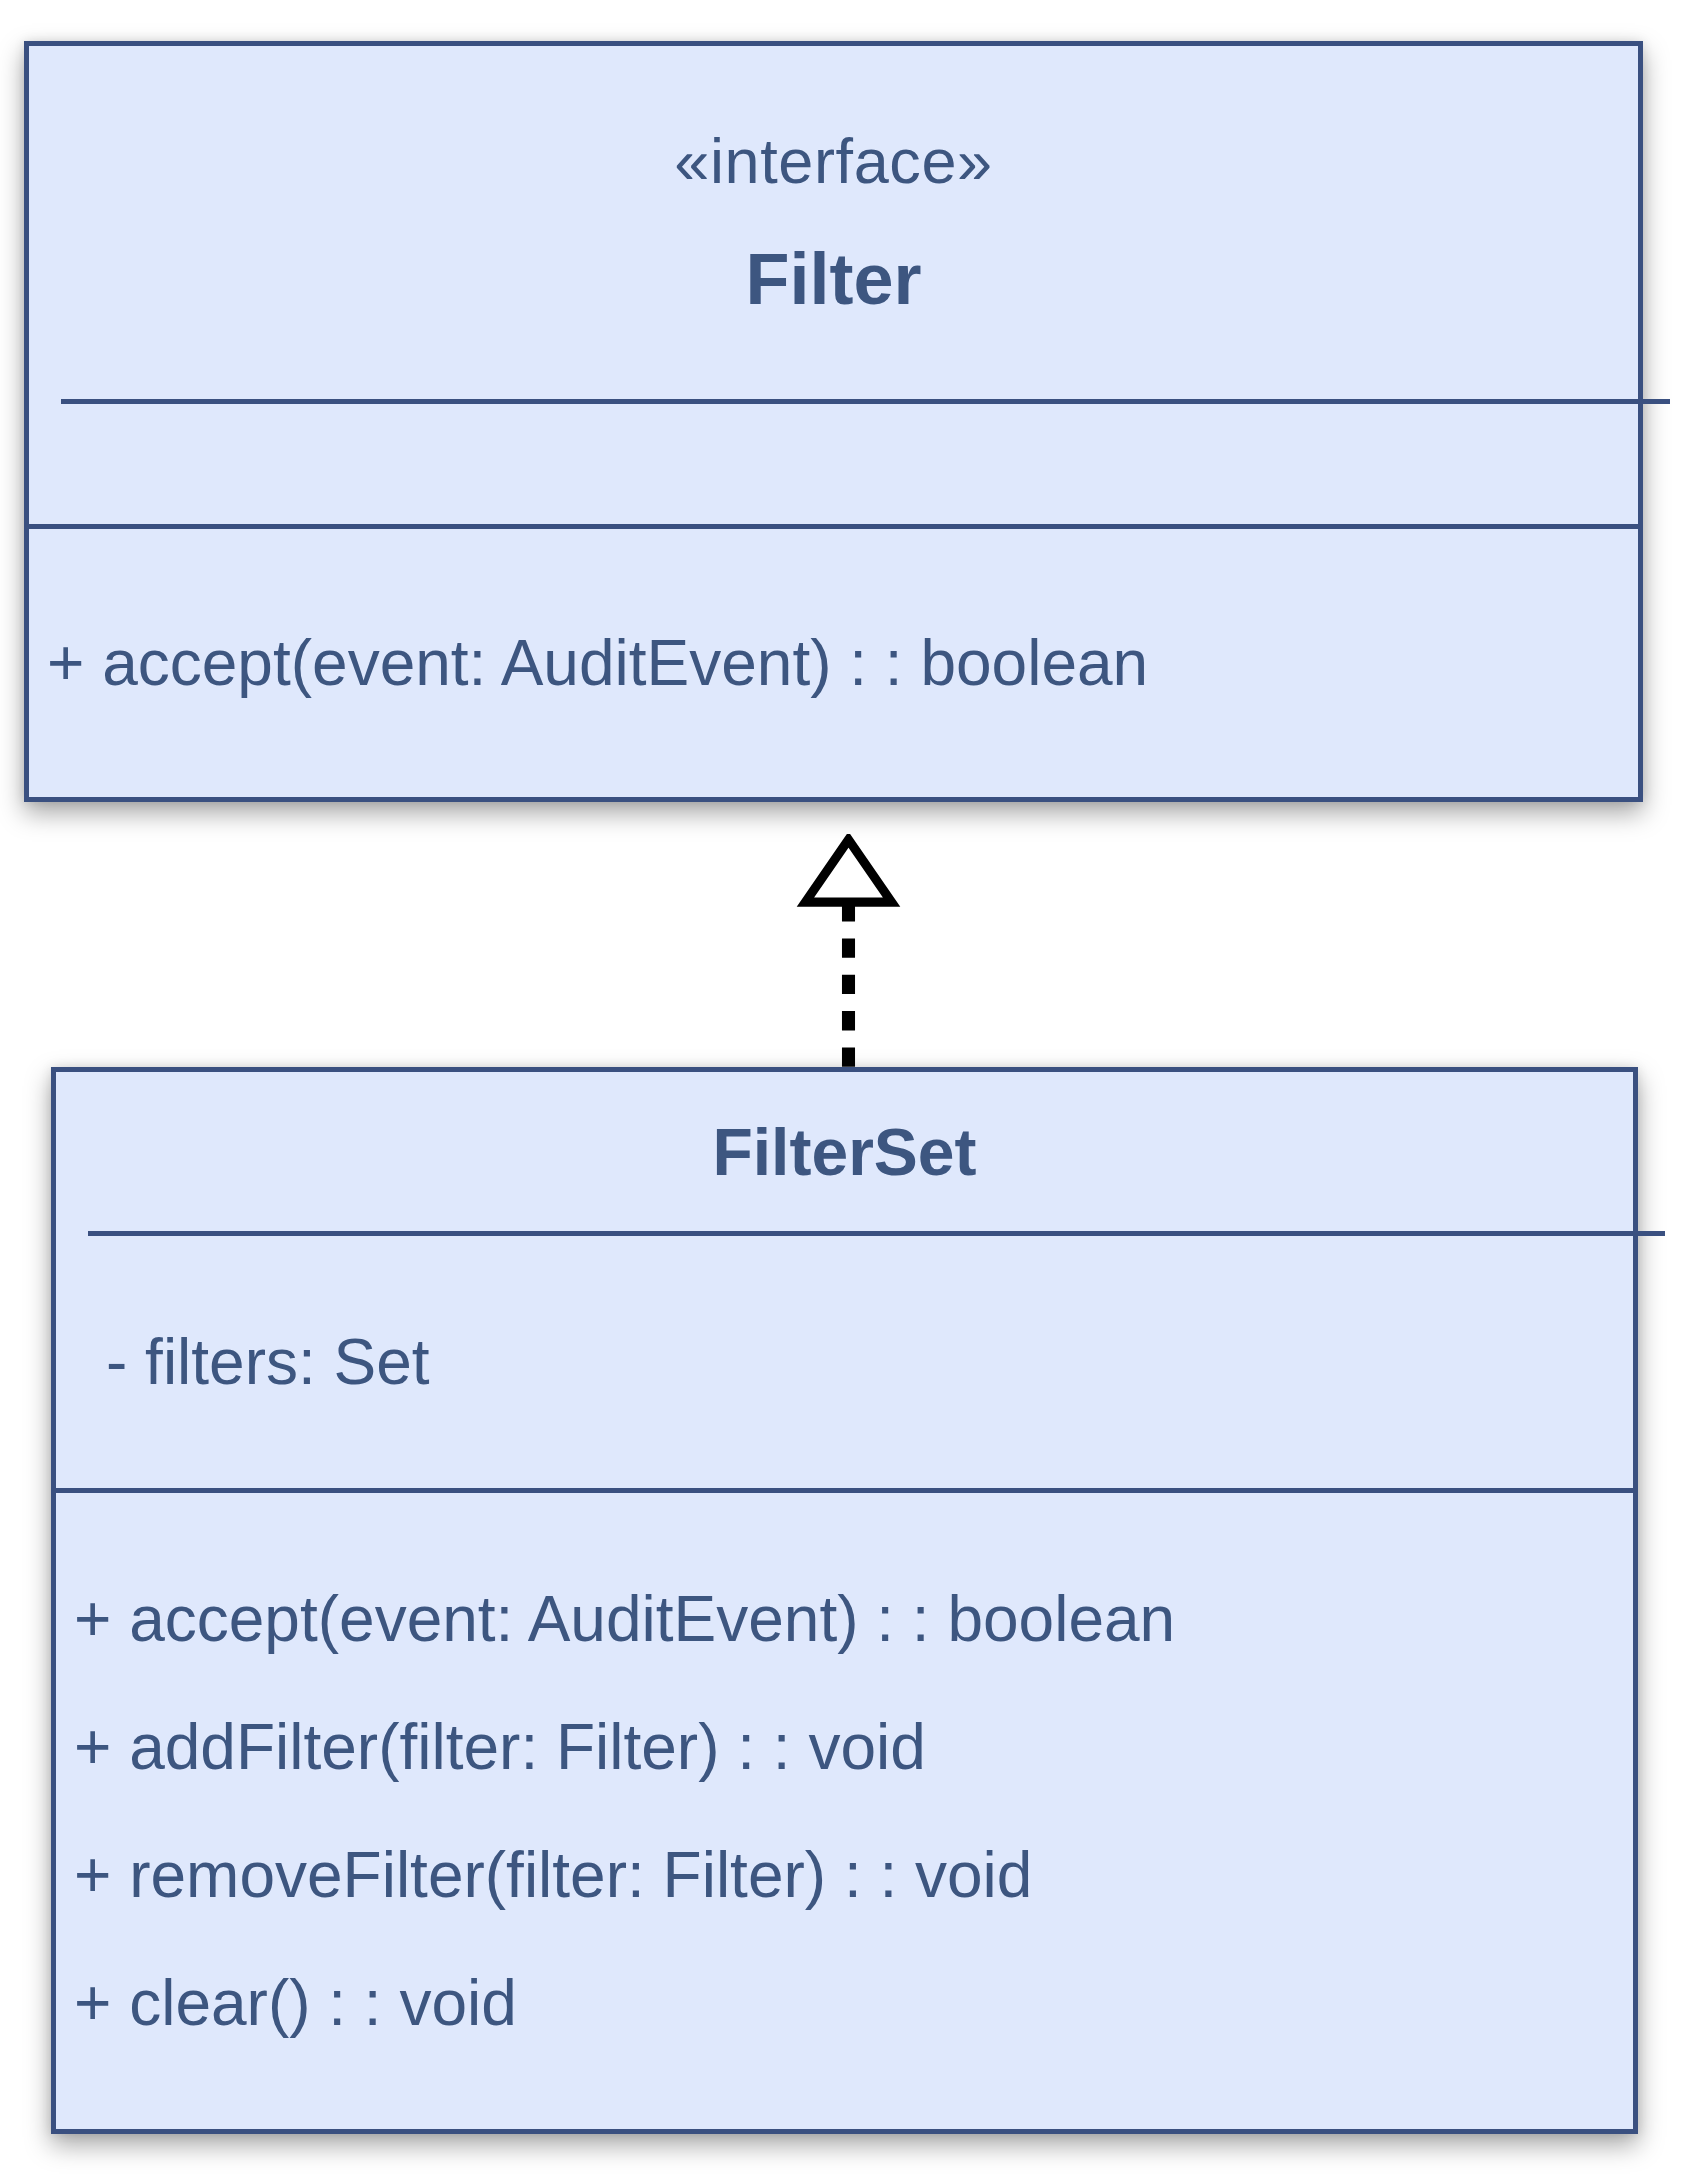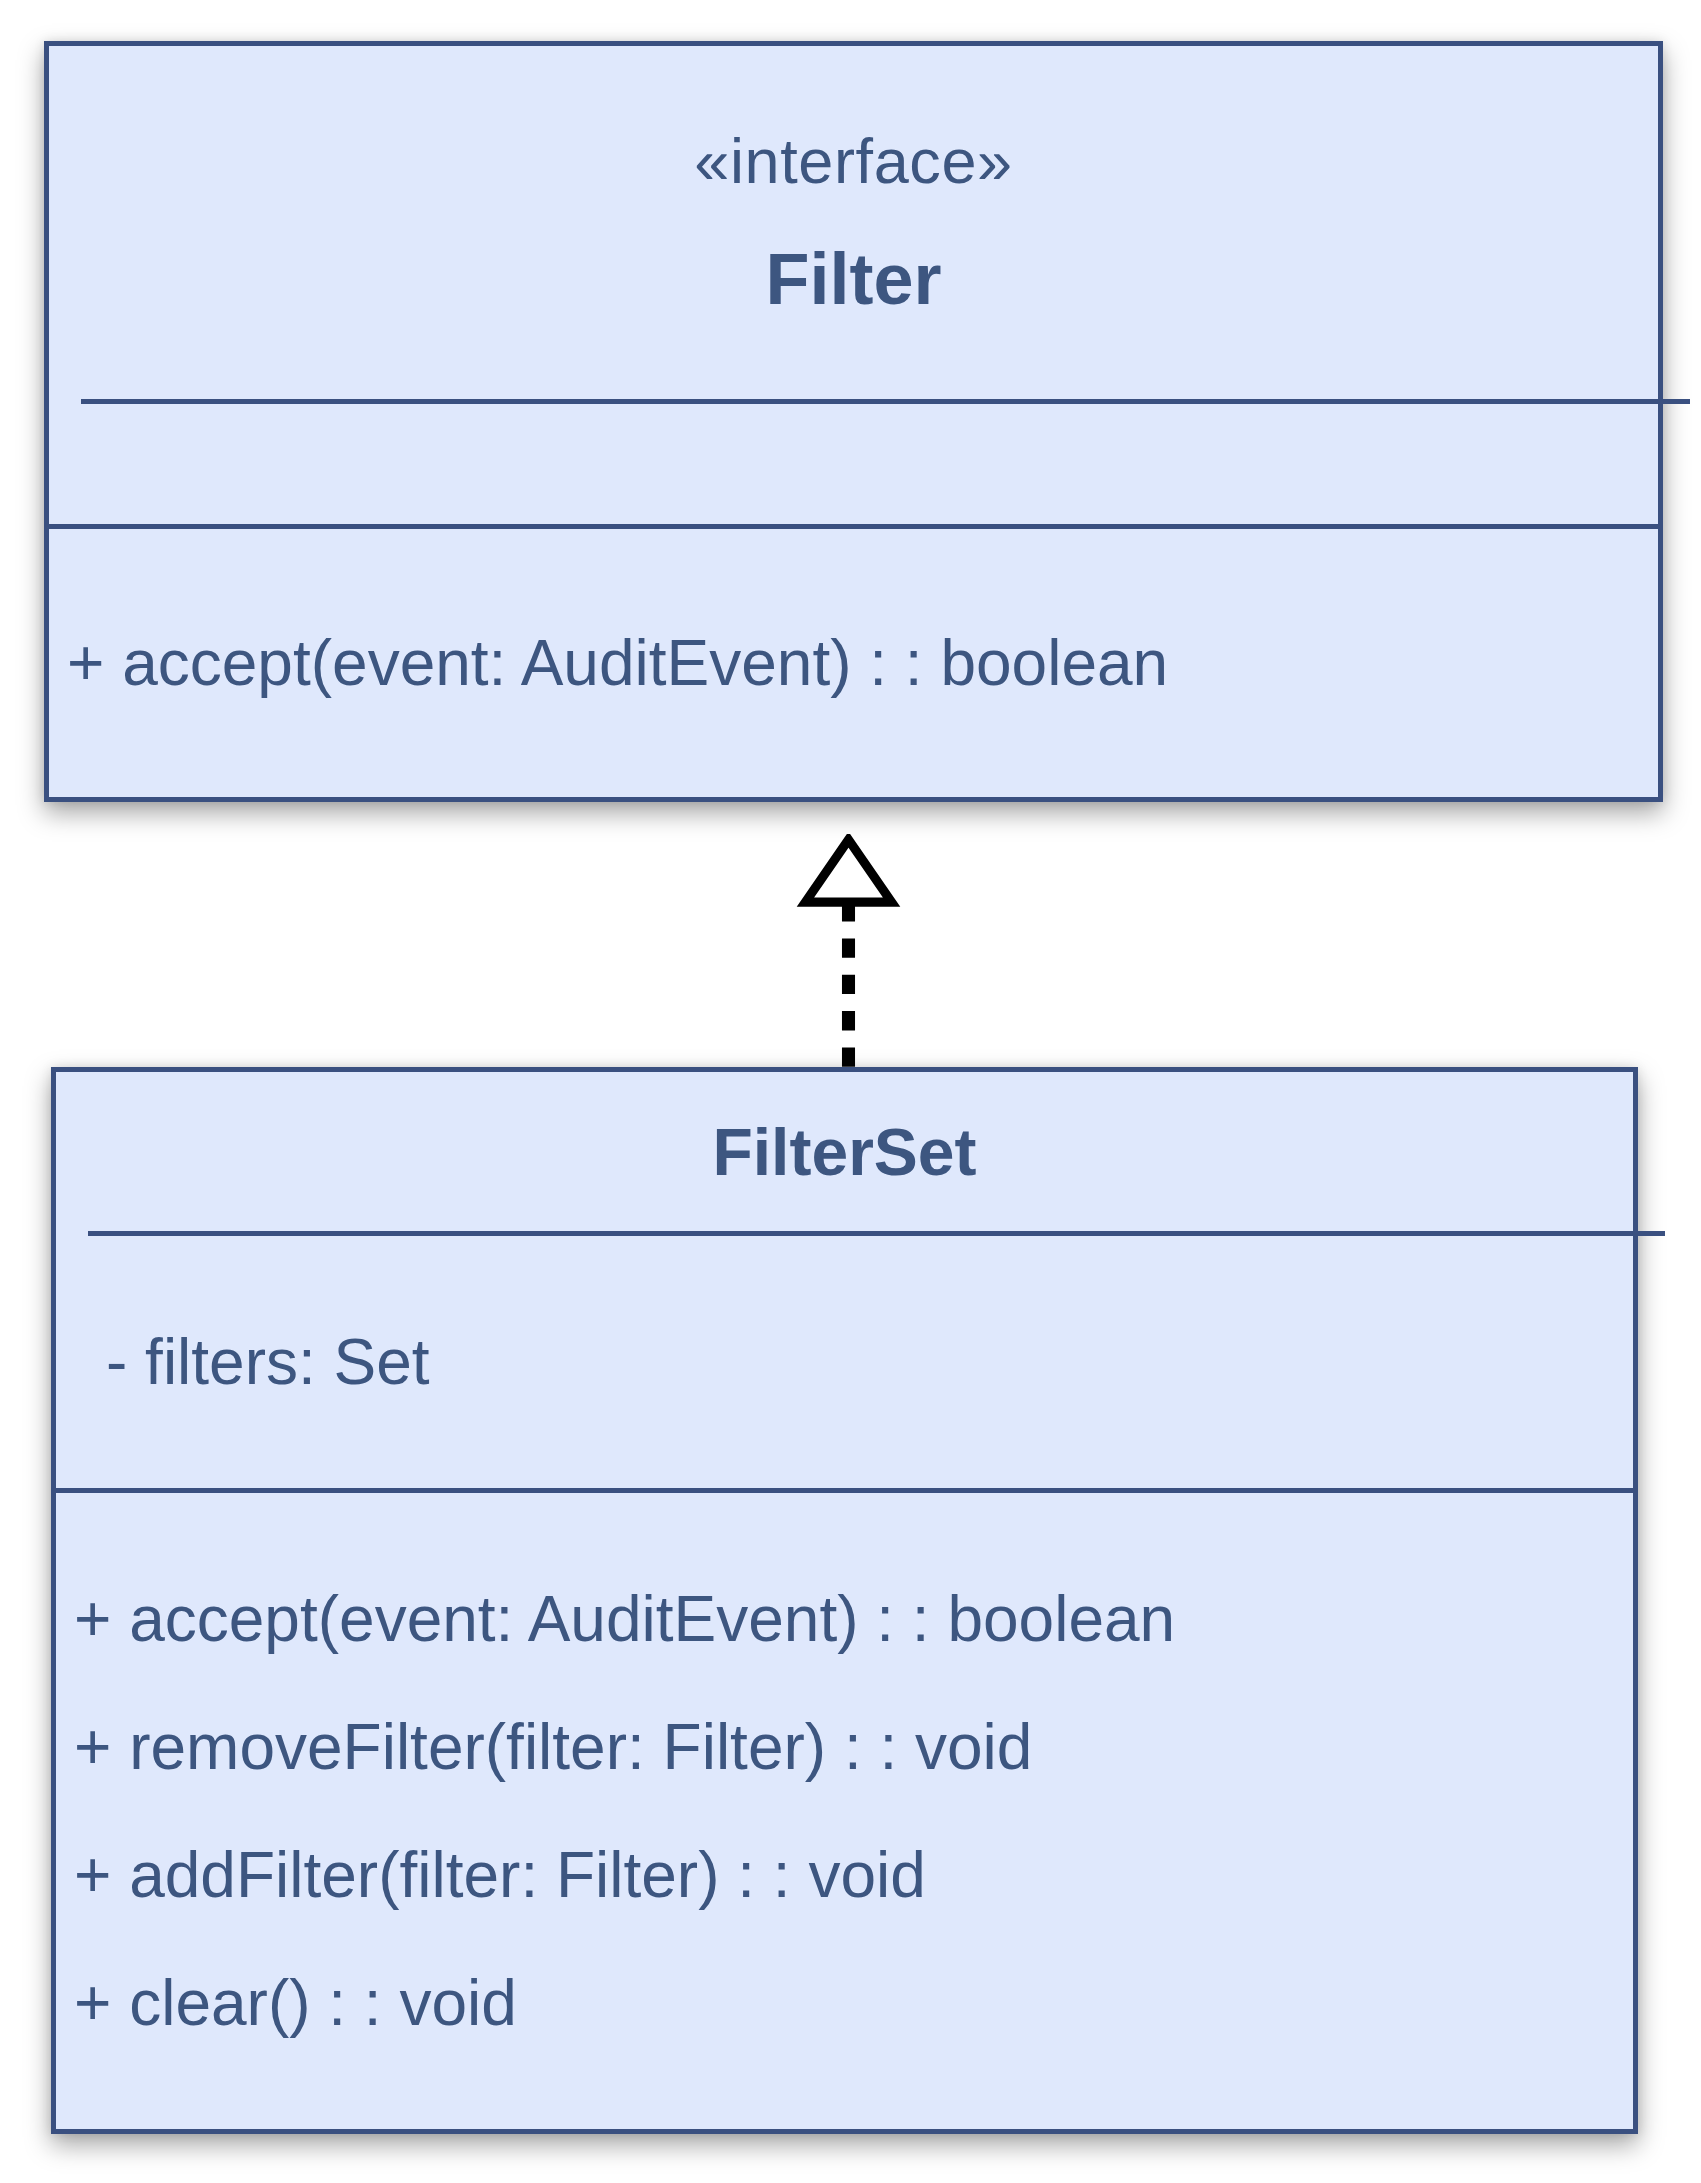--- a/index.html
+++ b/index.html
@@ -23,21 +23,21 @@
   }
   .uml-class {
     position: absolute;
     display: flex;
     flex-direction: column;
     background: var(--box-fill);
     border: 5.1px solid var(--box-border);
     box-shadow: 0 11.4px 24px rgba(0,0,0,0.35), 0 0 10.2px rgba(0,0,0,0.10);
     color: var(--text);
   }
-  .uml-class.filter   { left: 44px;  top: 41px;   width: 1619px; height: 761px; }
+  .uml-class.filter   { left: 24px;  top: 41px;   width: 1619px; height: 761px; }
   .uml-class.filterset{ left: 51px;  top: 1067px; width: 1587px; height: 1067px; }
 
   .compartment { width: 100%; }
   .compartment + .compartment { border-top: 5.1px solid var(--box-border); }
 
   .title-compartment {
     display: flex;
     flex-direction: column;
     align-items: center;
     justify-content: center;
@@ -115,20 +115,20 @@
 
   <section class="uml-class filterset">
     <div class="compartment title-compartment">
       <div class="class-name">FilterSet</div>
     </div>
     <div class="compartment attributes-compartment">
       <div class="member">- filters: Set</div>
     </div>
     <div class="compartment methods-compartment">
       <div class="member">+ accept(event: AuditEvent) : : boolean</div>
+      <div class="member">+ addFilter(filter: Filter) : : void</div>
       <div class="member">+ removeFilter(filter: Filter) : : void</div>
-      <div class="member">+ addFilter(filter: Filter) : : void</div>
       <div class="member">+ clear() : : void</div>
     </div>
   </section>
 
 </div>
 
 
 </body></html>

